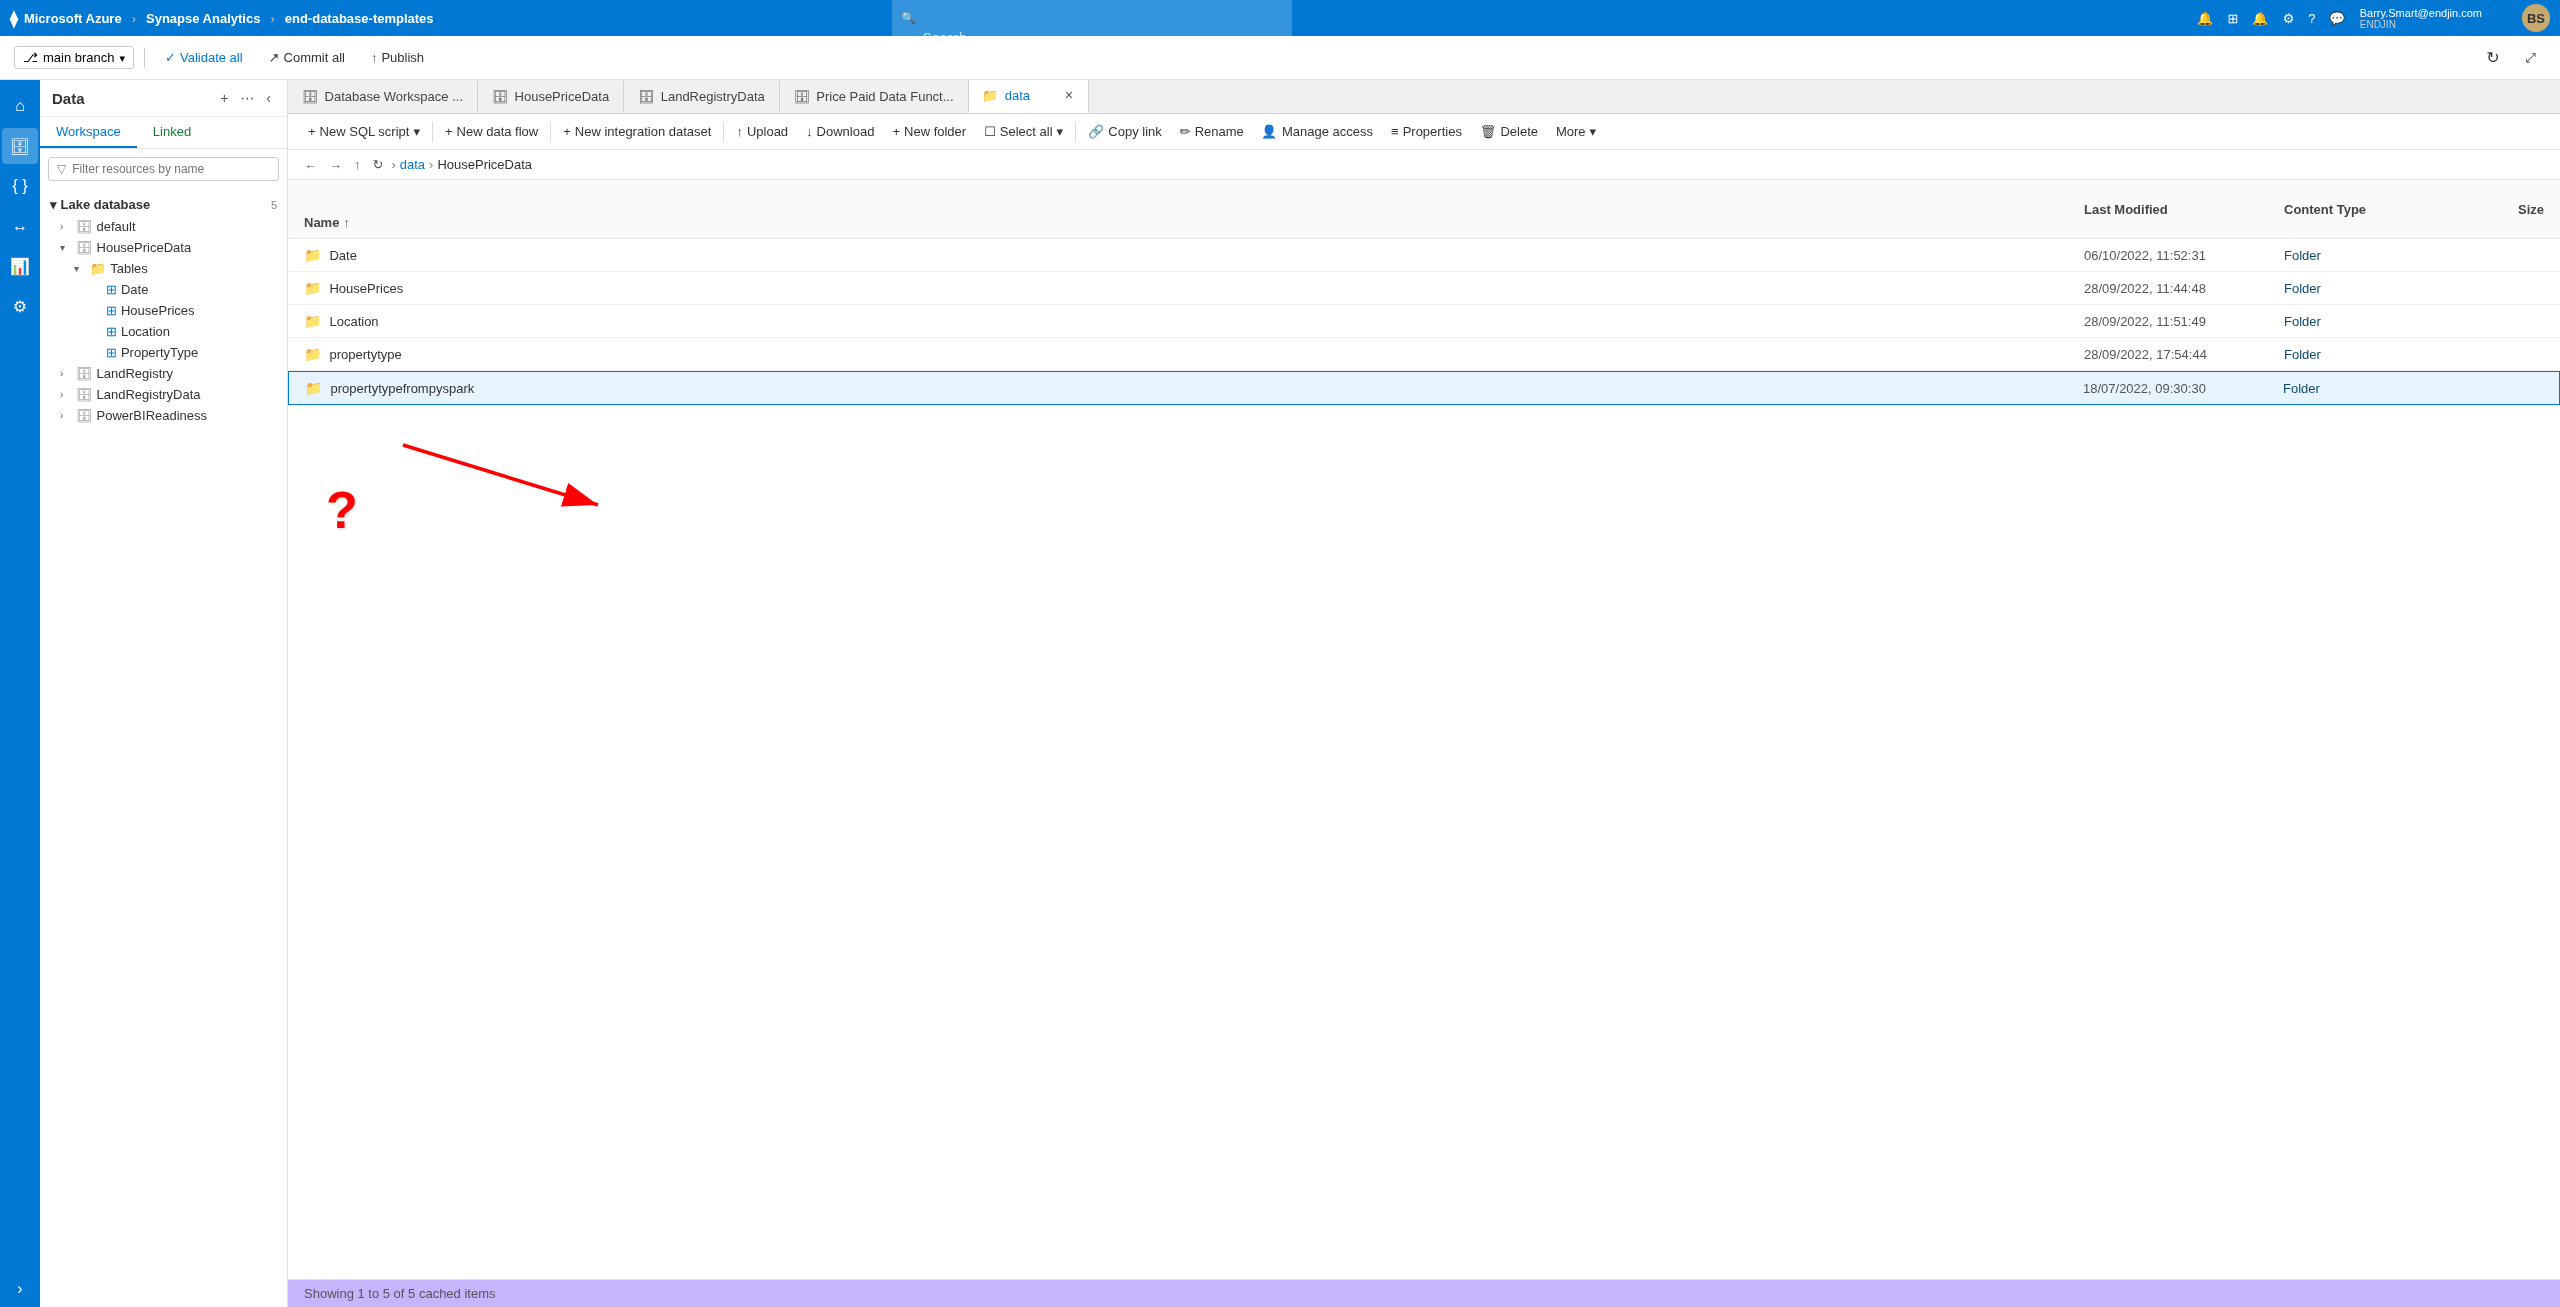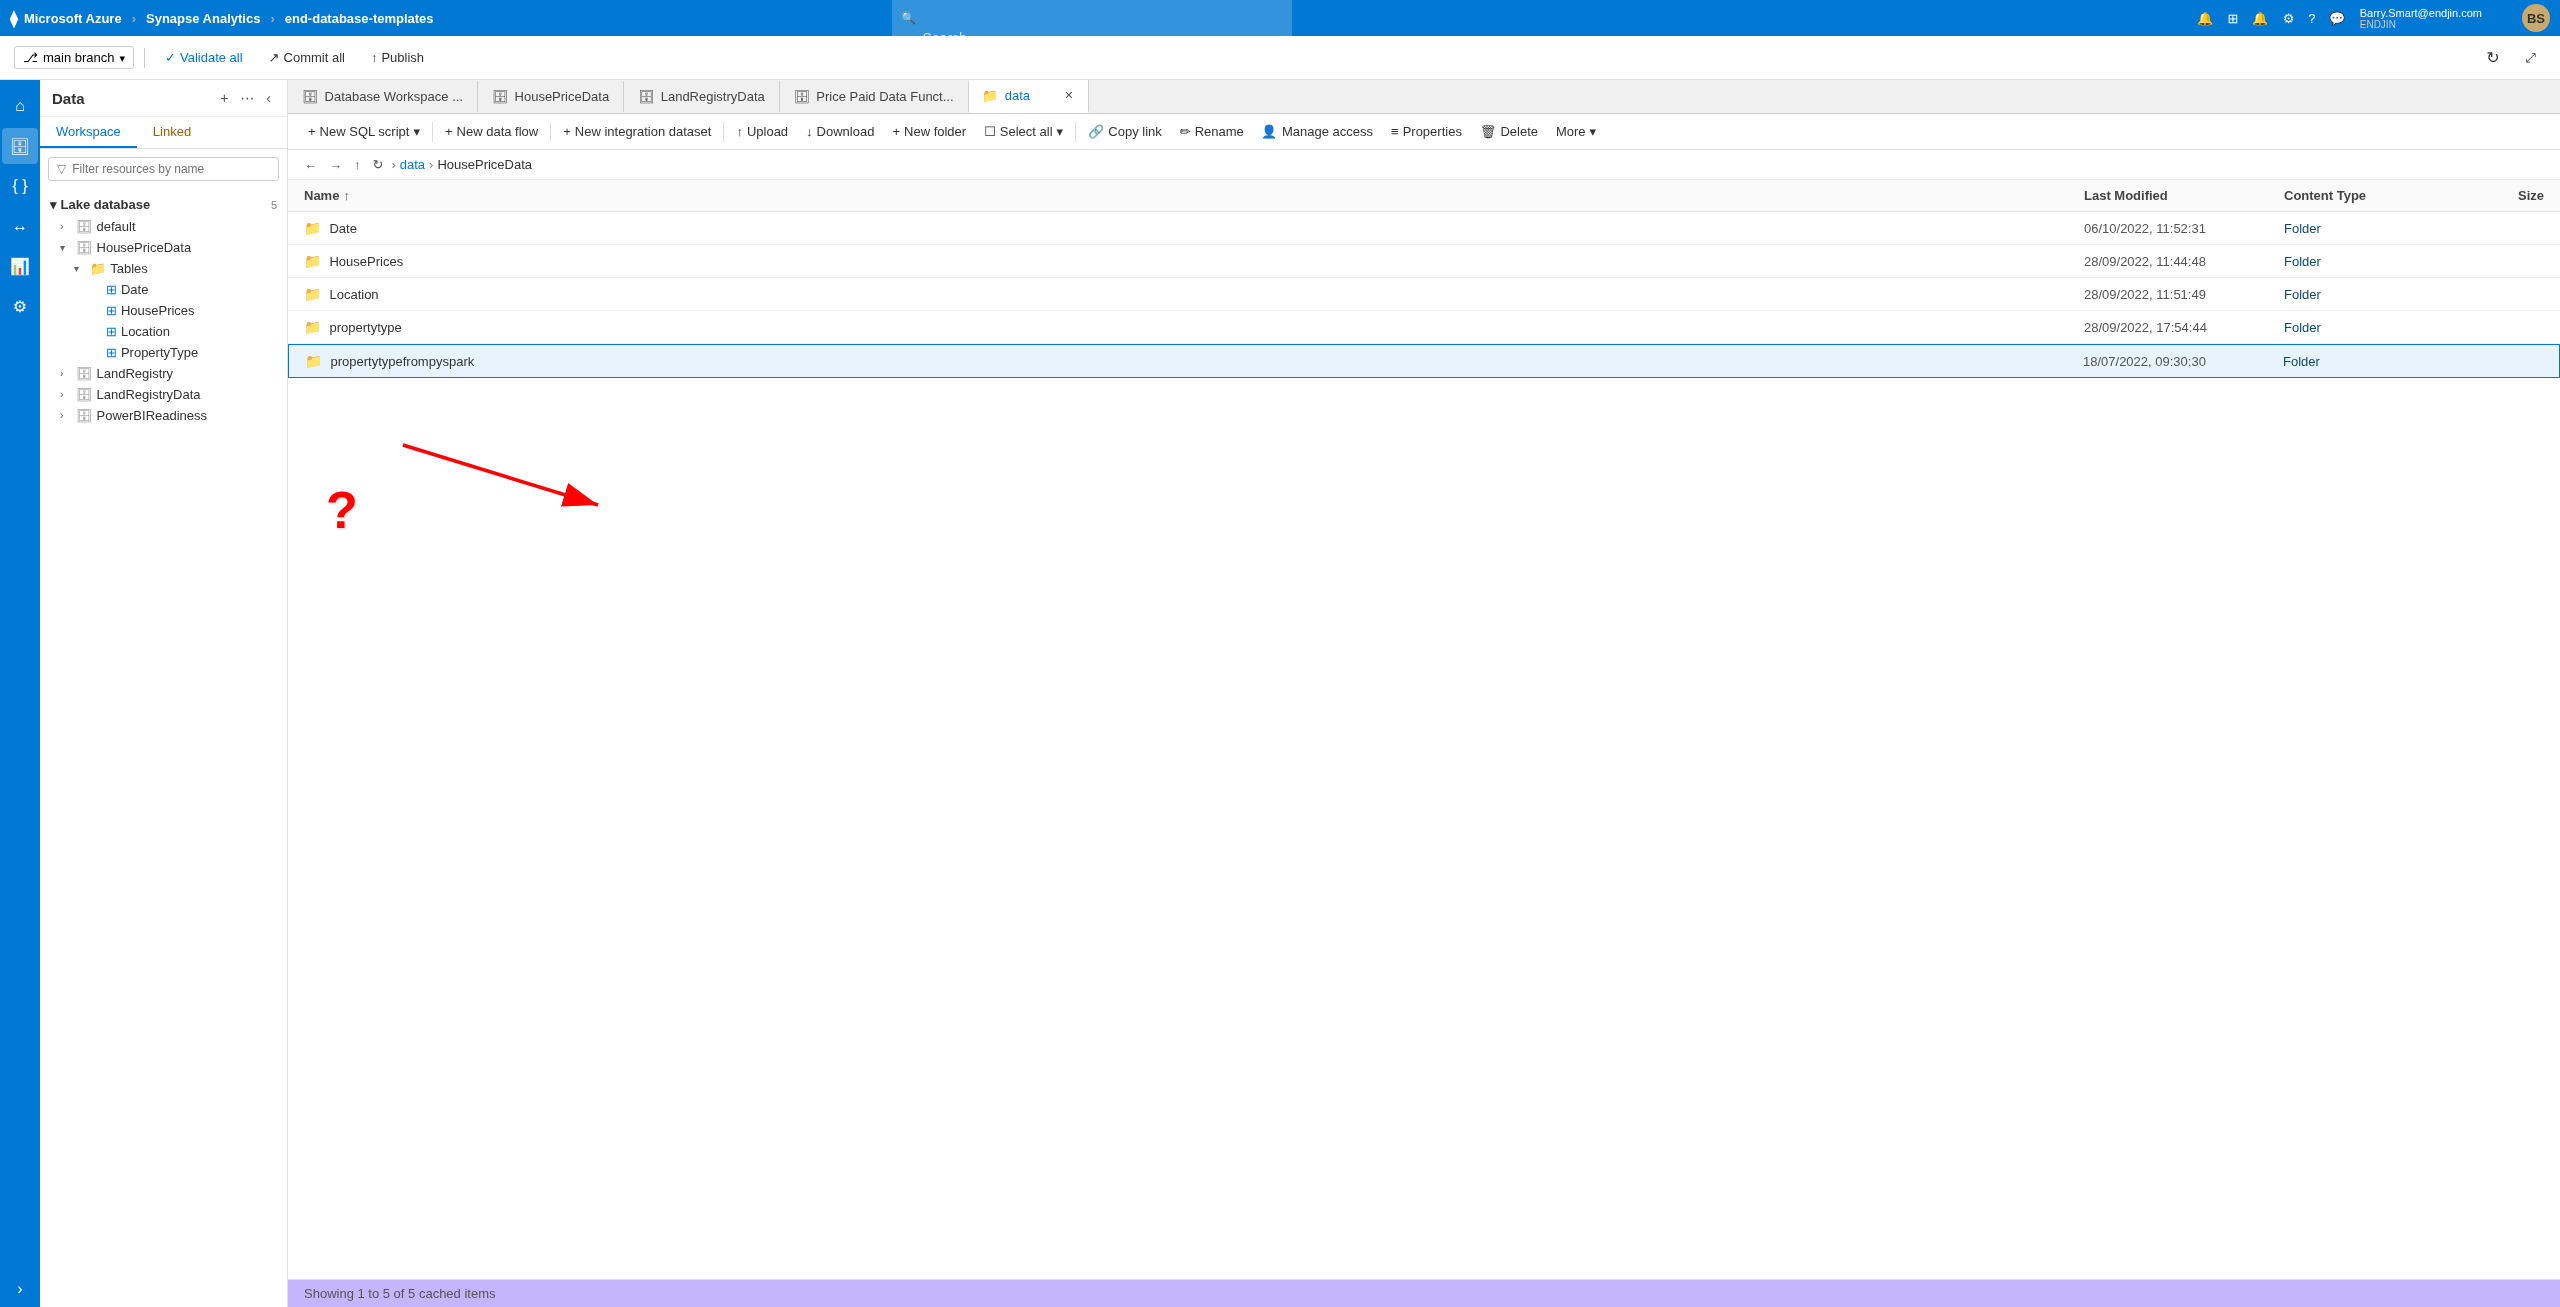--- a/index.html
+++ b/index.html
@@ -60,21 +60,21 @@
     .left-panel-header {
       display: flex; align-items: center; justify-content: space-between;
       padding: 8px 12px; border-bottom: 1px solid #eee;
     }
     .left-panel-title { font-size: 15px; font-weight: 600; color: #333; }
     .left-panel-actions { display: flex; gap: 4px; }
     .panel-icon-btn { background: none; border: none; cursor: pointer; color: #555; font-size: 14px; padding: 2px 4px; }
 
     .tab-bar { display: flex; border-bottom: 1px solid #e0e0e0; }
     .tab-item {
-      padding: 7px 16px; cursor: pointer; font-size: 13px; color: #a16207;
+      padding: 7px 16px; cursor: pointer; font-size: 13px; color: #15803d;
       border-bottom: 2px solid transparent;
     }
     .tab-item.active { color: #0078d4; border-bottom-color: #0078d4; font-weight: 500; }
 
     .filter-box {
       margin: 8px; display: flex; align-items: center; gap: 6px;
       border: 1px solid #ccc; border-radius: 3px; padding: 4px 8px;
     }
     .filter-box input { border: none; outline: none; font-size: 12px; flex: 1; color: #555; }
     .filter-icon { color: #888; font-size: 12px; }
@@ -134,21 +134,21 @@
     .path-bar .path-sep { color: #888; }
     .path-bar .path-link { color: #0078d4; cursor: pointer; }
 
     
     .file-list { flex: 1; overflow-y: auto; background: white; }
     .file-list-header {
       display: flex; align-items: center; padding: 8px 16px;
       border-bottom: 1px solid #e8e8e8; font-size: 12px; color: #444; font-weight: 600;
       background: #fafafa;
     }
-    .col-name { flex: 1; display: flex; align-items: flex-end; gap: 4px; cursor: pointer; }
+    .col-name { flex: 1; display: flex; align-items: flex-end; gap: 4px; cursor: pointer; margin-top: 27px; }
     .col-modified { width: 200px; text-align: left; cursor: pointer; }
     .col-type { width: 160px; }
     .col-size { width: 100px; text-align: right; }
 
     .file-row {
       display: flex; align-items: center; padding: 8px 16px;
       border-bottom: 1px solid #f0f0f0; font-size: 13px; color: #333; cursor: pointer;
     }
     .file-row.selected { background: #e8f4fd; border: 1px solid #0078d4; }
     .file-row .folder-icon { color: #888; margin-right: 8px; font-size: 14px; }

